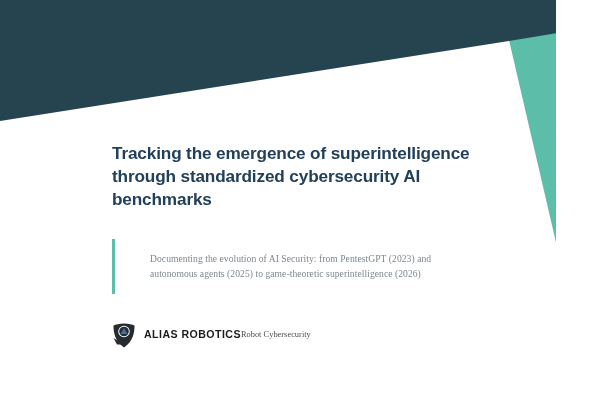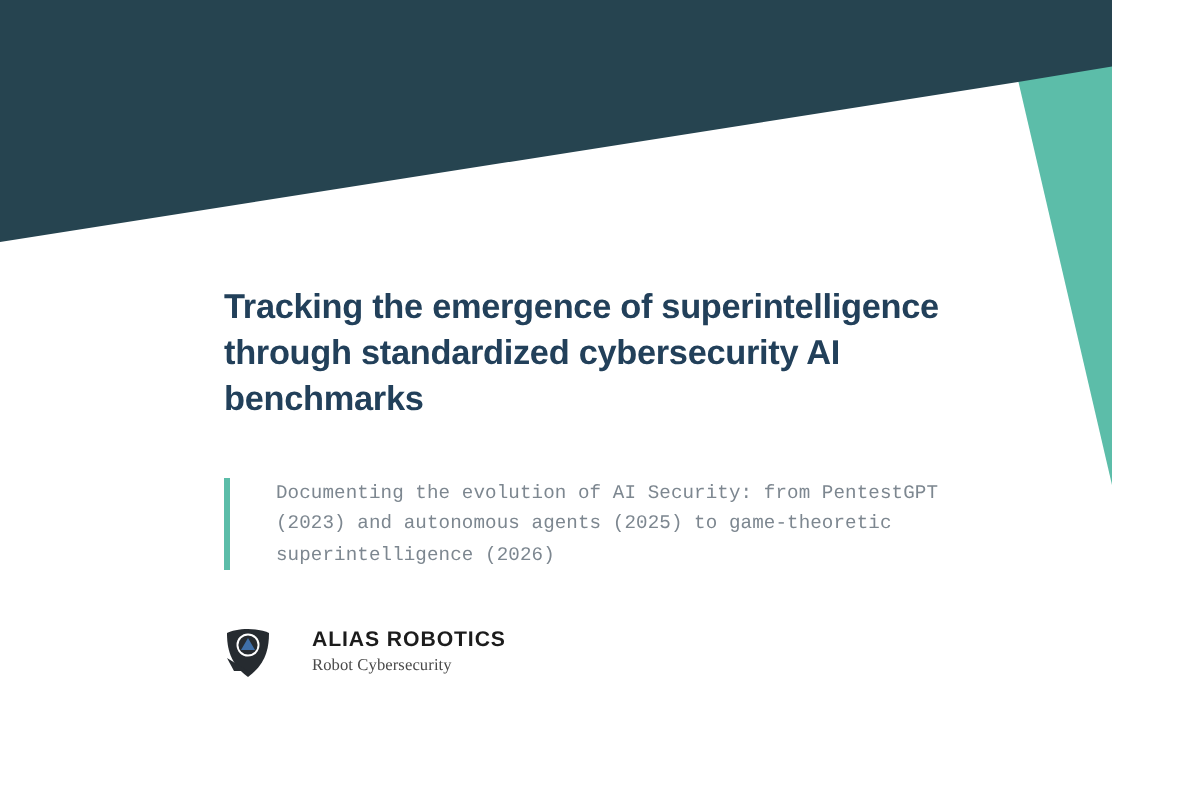--- a/index.html
+++ b/index.html
@@ -53,45 +53,45 @@
     align-items: stretch;
   }
   .subtitle-bar {
     width: 3px;
     min-height: 30px;
     background: #5cbda9;
     flex: 0 0 3px;
     border-radius: 0;
   }
   .subtitle-text {
-    margin: 0;
+    margin: 12px;
     padding-left: 23px;
     font-size: 9.6px;
     line-height: 1.62;
     color: #7d8790;
-    font-family: Liberation Mono, monospace;
+    font-family: Liberation Serif, serif;
     letter-spacing: 0.05px;
   }
 
   
   .logo {
     margin-top: 29px;
     display: flex;
     align-items: center;
   }
   .logo-mark {
     width: 24px;
     height: 25px;
     flex: 0 0 24px;
     display: block;
   }
   .logo-words {
-    margin-left: 20px;
+    margin-left: 8px;
     display: flex;
-    flex-direction: column;
+    flex-direction: row;
     justify-content: center;
   }
   .logo-name {
     font-size: 10.6px;
     font-weight: bold;
     letter-spacing: 0.45px;
     color: #1c1c1c;
     line-height: 1.12;
     font-family: "Liberation Sans", sans-serif;
   }

